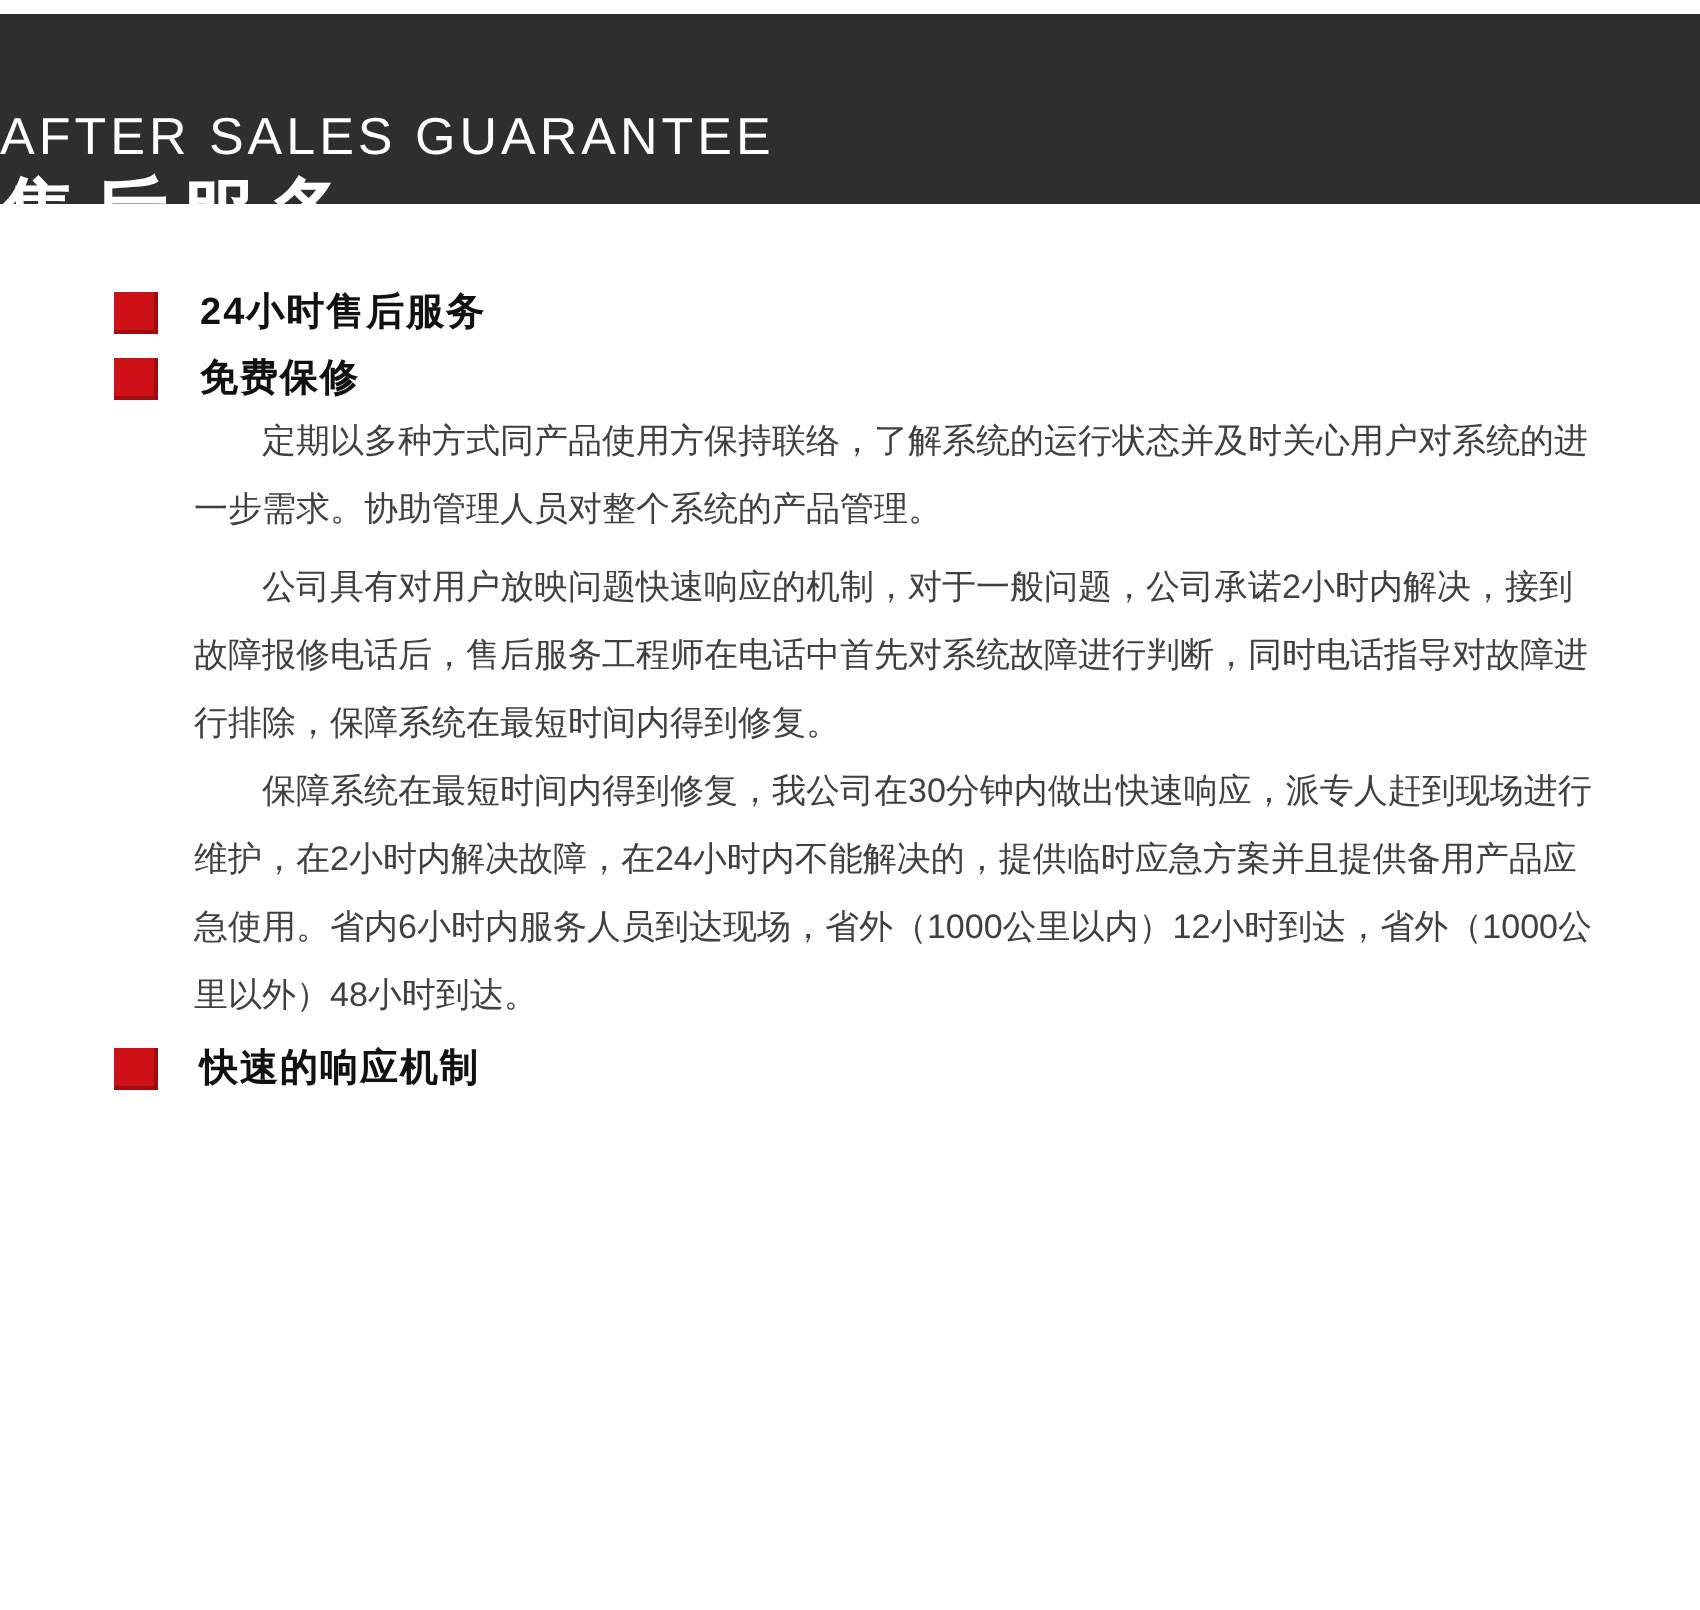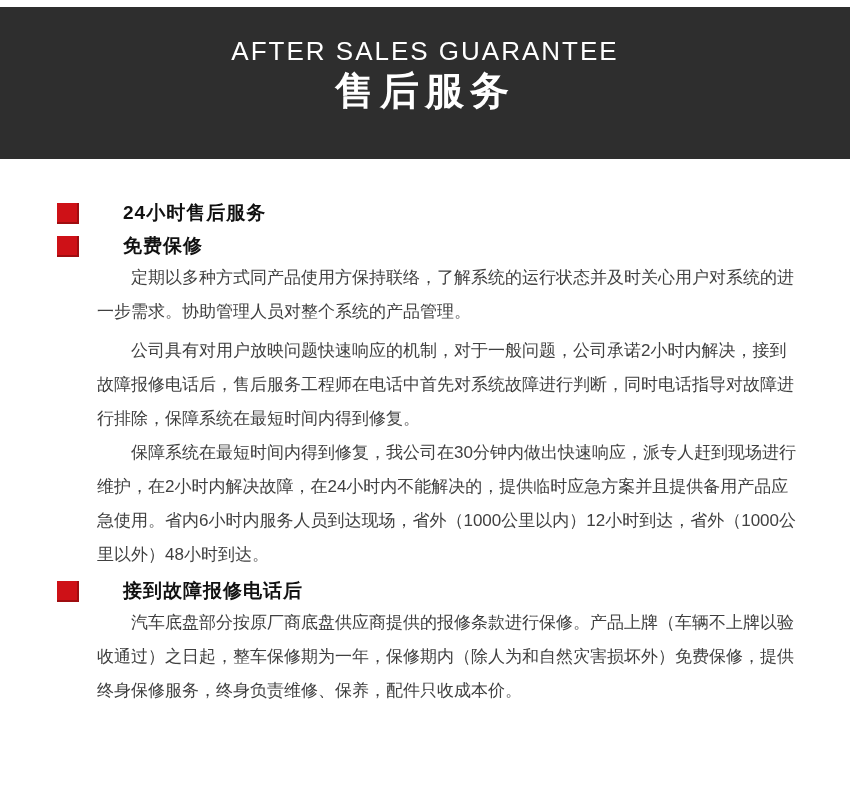--- a/index.html
+++ b/index.html
@@ -8,25 +8,24 @@
   }
   body {
     width: 850px;
     height: 805px;
     background: var(--color-page_bg, #ffffff);
     font-family: "Liberation Sans", "DejaVu Sans", sans-serif;
     overflow: hidden;
   }
   .banner {
     margin-top: 7px;
-    height: 152px;
+    height: 95px;
     background: var(--color-banner_bg, #2e2e2e);
-    text-align: center;
     box-sizing: border-box;
-    padding-top: 30px;
+    padding-top: 47px;
   }
   .banner-en {
     color: var(--color-banner_text, #ffffff);
     font-size: 26px;
     font-weight: 400;
     letter-spacing: 2px;
     line-height: 28px;
   }
   .banner-cn {
     color: var(--color-banner_text, #ffffff);
@@ -57,21 +56,20 @@
     border-bottom: 2px solid #9f0d10;
     box-sizing: border-box;
     margin-right: 21px;
   }
   .section-title {
     font-size: 19px;
     font-weight: 700;
     color: var(--color-heading_text, #111111);
     letter-spacing: 1px;
     white-space: nowrap;
-    margin-left: 23px;
   }
   .section p {
     margin: 0;
     padding-left: 40px;
     width: 705px;
     box-sizing: content-box;
     font-size: 17px;
     line-height: 34px;
     color: var(--color-body_text, #404040);
     text-indent: 2em;
@@ -104,18 +102,17 @@
   </div>
 
   <div class="section">
     <p>公司具有对用户放映问题快速响应的机制，对于一般问题，公司承诺2小时内解决，接到故障报修电话后，售后服务工程师在电话中首先对系统故障进行判断，同时电话指导对故障进行排除，保障系统在最短时间内得到修复。</p>
     <p>保障系统在最短时间内得到修复，我公司在30分钟内做出快速响应，派专人赶到现场进行维护，在2小时内解决故障，在24小时内不能解决的，提供临时应急方案并且提供备用产品应急使用。省内6小时内服务人员到达现场，省外（1000公里以内）12小时到达，省外（1000公里以外）48小时到达。</p>
   </div>
 
   <div class="section">
     <div class="section-head">
       <span class="bullet"></span>
-      <span class="section-title">接到故障报修电话后</span>
+      <span class="section-title">快速的响应机制</span>
     </div>
-    <p>汽车底盘部分按原厂商底盘供应商提供的报修条款进行保修。产品上牌（车辆不上牌以验收通过）之日起，整车保修期为一年，保修期内（除人为和自然灾害损坏外）免费保修，提供终身保修服务，终身负责维修、保养，配件只收成本价。</p>
   </div>
 
 </div>
 
 </body></html>

